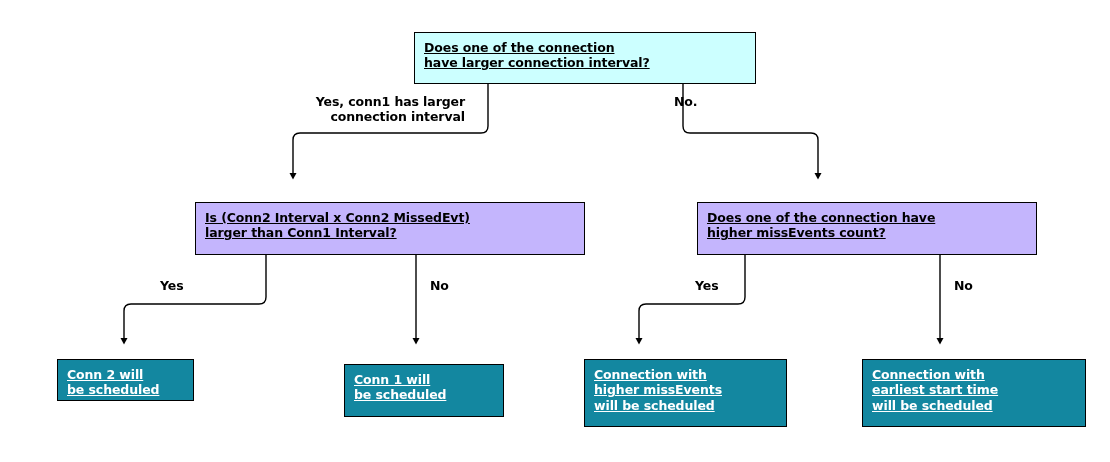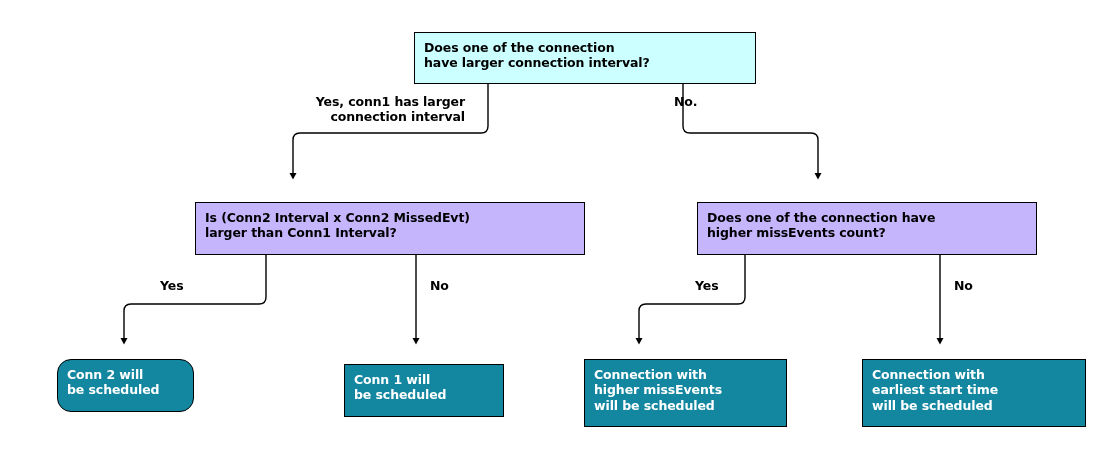--- a/index.html
+++ b/index.html
@@ -29,20 +29,21 @@
     border: 1px solid #000000;
     display: flex;
     align-items: flex-start;
     justify-content: flex-start;
     padding: 7px 9px 9px 9px;
     font-size: 12.5px;
     font-weight: bold;
     line-height: 1.22;
     white-space: pre-line;
     letter-spacing: -0.1px;
+    text-decoration: underline;
   }
   .node.start {
     background: #ccffff;
     color: #000000;
   }
   .node.decision {
     background: #c4b5fd;
     color: #000000;
   }
   .node.terminal {
@@ -89,21 +90,21 @@
 
   <div class="node start" style="left:414px; top:32px; width:342px; height:52px;">Does one of the connection
 have larger connection interval?</div>
 
   <div class="node decision" style="left:195px; top:202px; width:390px; height:53px;">Is (Conn2 Interval x Conn2 MissedEvt)
 larger than Conn1 Interval?</div>
 
   <div class="node decision" style="left:697px; top:202px; width:340px; height:53px;">Does one of the connection have
 higher missEvents count?</div>
 
-  <div class="node terminal" style="left:57px; top:359px; width:137px; height:53px;border-radius:14px;">Conn 2 will
+  <div class="node terminal" style="left:57px; top:359px; width:137px; height:42px;">Conn 2 will
 be scheduled</div>
 
   <div class="node terminal" style="left:344px; top:364px; width:160px; height:53px;">Conn 1 will
 be scheduled</div>
 
   <div class="node terminal" style="left:584px; top:359px; width:203px; height:68px;">Connection with
 higher missEvents
 will be scheduled</div>
 
   <div class="node terminal" style="left:862px; top:359px; width:224px; height:68px;">Connection with

